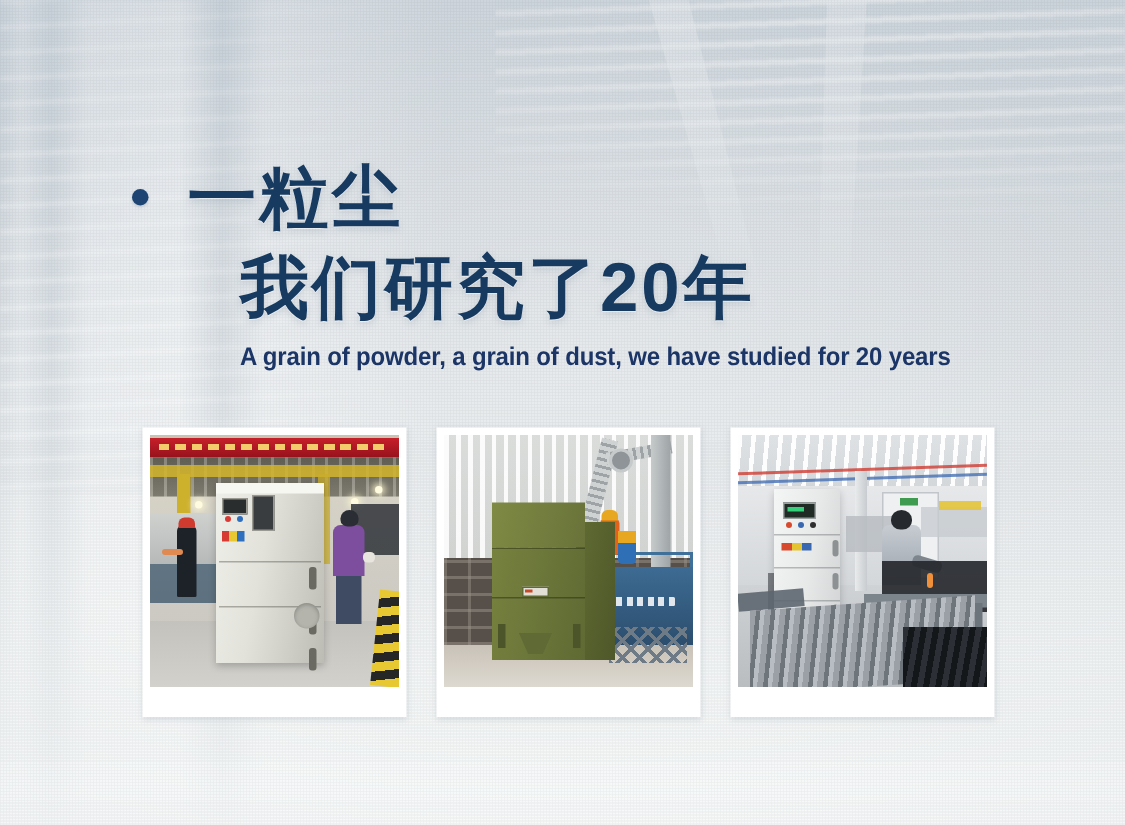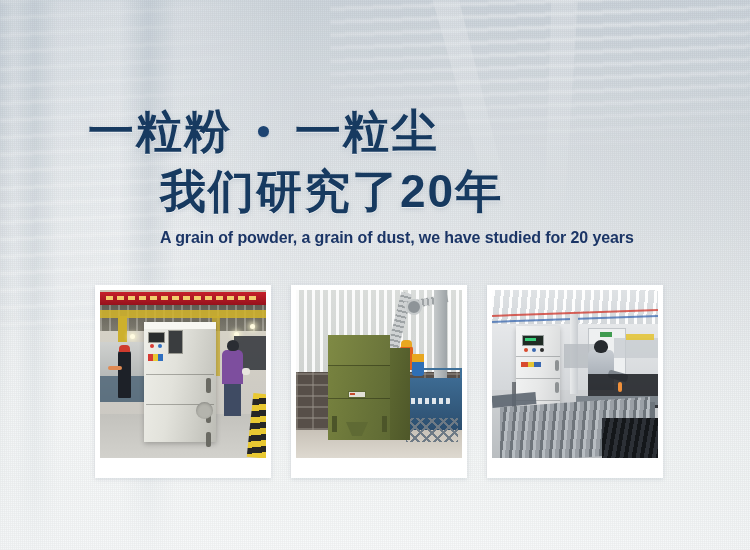--- a/index.html
+++ b/index.html
@@ -237,21 +237,20 @@
   <div class="bg-left2"></div>
   <div class="bg-ceiling"></div>
   <div class="bg-ceiling-v"></div>
   <div class="bg-ceiling-v2"></div>
   <div class="bg-haze"></div>
   <div class="bg-vign"></div>
   <div class="bg-noise"></div>
 
   <div class="headline-wrap">
     <div class="line1">
-      <span>一粒粉</span>
       <span class="dot-sep"></span>
       <span>一粒尘</span>
     </div>
     <div class="line2">我们研究了20年</div>
     <div class="subtitle">A grain of powder, a grain of dust, we have studied for 20 years</div>
   </div>
 
   <div class="photos">
 
     <div class="frame">

